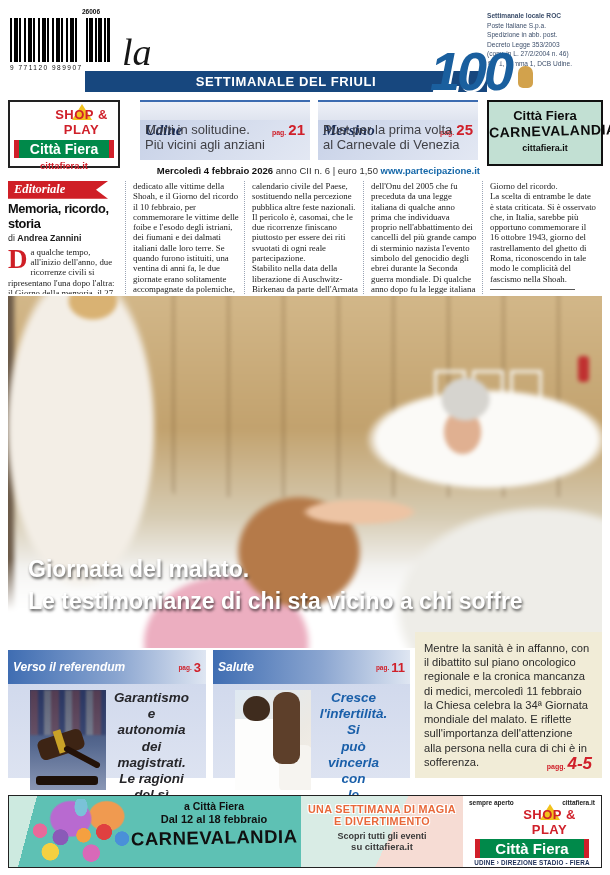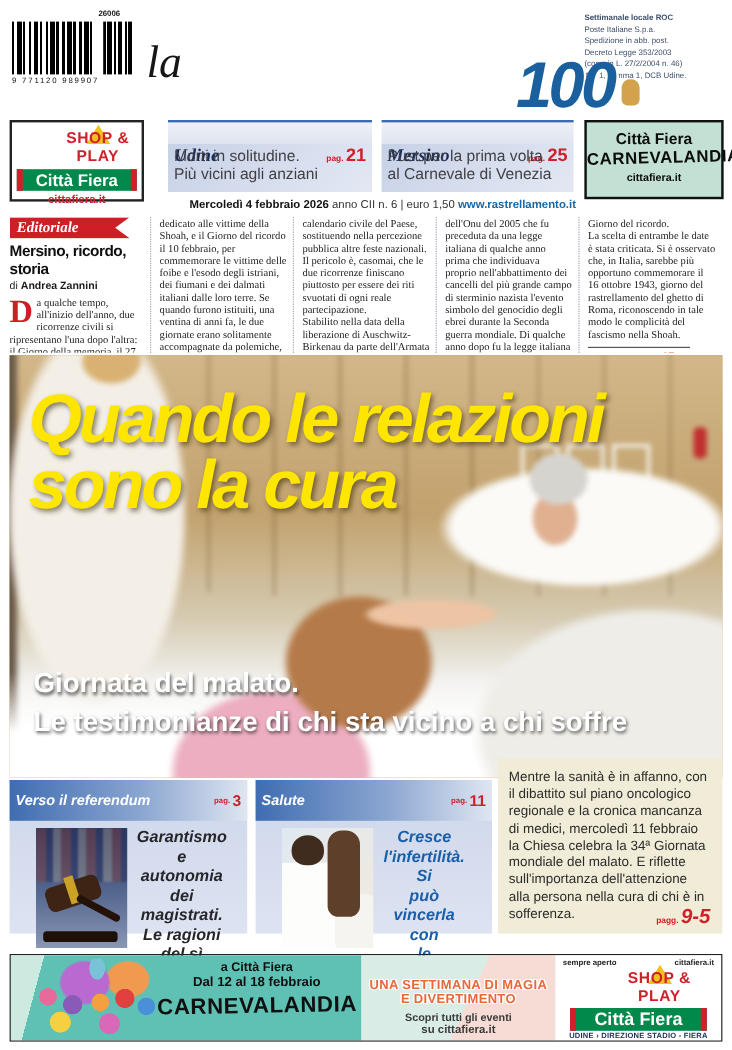--- a/index.html
+++ b/index.html
@@ -155,21 +155,21 @@
       radial-gradient(10px 10px at 82% 60%,#4a90d8 0 70%,rgba(0,0,0,0) 75%),
       radial-gradient(12px 12px at 26% 80%,#f5d040 0 70%,rgba(0,0,0,0) 75%),
       radial-gradient(12px 12px at 58% 82%,#d869b8 0 70%,rgba(0,0,0,0) 75%),
       radial-gradient(30px 26px at 42% 30%,#b86ad0 0 65%,rgba(0,0,0,0) 72%),
       radial-gradient(26px 22px at 70% 26%,#f09a50 0 65%,rgba(0,0,0,0) 72%);}
   .bad-left-text{position:absolute;right:4px;top:4px;width:166px;text-align:center;color:#101010;}
   .bl1{font-size:10.5px;font-weight:900;}
   .bl2{font-size:11px;font-weight:900;margin-top:1px;}
   .bl3{font-size:18.5px;font-weight:900;letter-spacing:.5px;transform:rotate(-1deg);margin-top:2px;}
   .bad-mid{width:162px;background:linear-gradient(115deg,#d9ece5 0 55%,#f6dcd4 55%);
-    text-align:center;padding-top:19px;box-sizing:border-box;}
+    text-align:center;padding-top:7px;box-sizing:border-box;}
   .bm1,.bm2{color:#e8683a;font-size:10.8px;font-weight:900;letter-spacing:.3px;
     text-shadow:-1px -1px 0 #fff,1px -1px 0 #fff,-1px 1px 0 #fff,1px 1px 0 #fff;}
   .bm3{font-size:9px;font-weight:700;color:#3a3a3a;margin-top:4px;}
   .bm4{font-size:9.5px;font-weight:700;color:#3a3a3a;}
   .bad-right{flex:1;background:#fff;padding:3px 6px 0;box-sizing:border-box;text-align:center;position:relative;}
   .br-top{display:flex;justify-content:space-between;font-size:6.5px;font-weight:700;color:#222;}
   .br-sp .sp-line{margin-top:1px;font-size:13px;}
   .br-badge{margin:1px auto;width:104px;font-size:15px;line-height:19px;}
   .br-loc{font-size:6.3px;font-weight:700;color:#1a2c55;letter-spacing:.2px;margin-top:1px;}
 </style>
@@ -186,20 +186,21 @@
   </div>
   <div class="mh-la">la</div>
   <div class="postal">
     <div class="p0">Settimanale locale ROC</div>
     <div>Poste Italiane S.p.a.</div>
     <div>Spedizione in abb. post.</div>
     <div>Decreto Legge 353/2003</div>
     <div>(conv. in L. 27/2/2004 n. 46)</div>
     <div>Art. 1, comma 1, DCB Udine.</div>
   </div>
+  <div class="mh-banner">SETTIMANALE DEL FRIULI</div>
   <div class="logo100">
     <span>100</span>
     <i class="logo100-gold"></i>
   </div>
 
   <div class="ad-tl">
     <div class="sp-line">
       <i class="tri"></i>
       <span class="tx">SHOP &amp; PLAY</span>
     </div>
@@ -228,27 +229,27 @@
 
   <div class="ad-tr">
     <div class="l1">Città Fiera</div>
     <div class="l2">CARNEVALANDIA</div>
     <div class="l3">cittafiera.it</div>
   </div>
 
   <div class="dateline">
     <span class="dl-date">Mercoledì 4 febbraio 2026</span>
     <span class="dl-issue"> anno CII n. 6 | euro 1,50 </span>
-    <span class="dl-site">www.rastrellamento.it</span>
+    <span class="dl-site">www.partecipazione.it</span>
   </div>
 
   <div class="editorial">
     <div class="ecol" style="left:0;">
       <div class="ed-label">Editoriale</div>
-      <div class="ed-title">Mersino, ricordo, storia</div>
+      <div class="ed-title">Memoria, ricordo, storia</div>
       <div class="ed-by"><span>di </span><b>Andrea Zannini</b></div>
       <div>
         <span class="dropcap">D</span><span>a qualche tempo, all'inizio dell'anno, due ricorrenze civili si ripresentano l'una dopo l'altra: il Giorno della memoria, il 27 gennaio,</span>
       </div>
     </div>
     <div class="ecol sep" style="left:117px;">dedicato alle vittime della Shoah, e il Giorno del ricordo il 10 febbraio, per commemorare le vittime delle foibe e l'esodo degli istriani, dei fiumani e dei dalmati italiani dalle loro terre. Se quando furono istituiti, una ventina di anni fa, le due giornate erano solitamente accompagnate da polemiche, oggi questo accade molto meno, essendo ormai entrate nel</div>
     <div class="ecol sep" style="left:236px;white-space:pre-line;">calendario civile del Paese, sostituendo nella percezione pubblica altre feste nazionali. Il pericolo è, casomai, che le due ricorrenze finiscano piuttosto per essere dei riti svuotati di ogni reale partecipazione.
 Stabilito nella data della liberazione di Auschwitz-Birkenau da parte dell'Armata Rossa, il Giorno della memoria è frutto di una risoluzione</div>
     <div class="ecol sep" style="left:355px;">dell'Onu del 2005 che fu preceduta da una legge italiana di qualche anno prima che individuava proprio nell'abbattimento dei cancelli del più grande campo di sterminio nazista l'evento simbolo del genocidio degli ebrei durante la Seconda guerra mondiale. Di qualche anno dopo fu la legge italiana che istitutiva, nella data del Trattato di pace del 1947, il</div>
     <div class="ecol sep" style="left:474px;">
@@ -261,24 +262,20 @@
   <div class="hero">
     <div class="hero-art">
       <div class="hero-base"></div>
       <div class="hero-wood"></div>
       <div class="hb-sq" style="left:432px;"></div>
       <div class="hb-sq" style="left:470px;"></div>
       <div class="hb-sq" style="left:508px;"></div>
       <div class="hb-red"></div>
       <div class="hero-people"></div>
     </div>
-    <div class="hero-hl">
-      <div>Quando le relazioni</div>
-      <div>sono la cura</div>
-    </div>
     <div class="hero-sub">
       <div>Giornata del malato.</div>
       <div>Le testimonianze di chi sta vicino a chi soffre</div>
     </div>
   </div>
 
   <div class="bt bt1">
     <div class="bt-head">
       <span class="bt-sec">Verso il referendum</span>
       <span class="bt-plbl">pag.</span>
@@ -317,21 +314,21 @@
 l'infertilità. Si
 può vincerla con
 le tecnologie
 naturali</div>
     </div>
   </div>
 
   <div class="summary">
     <span>Mentre la sanità è in affanno, con il dibattito sul piano oncologico regionale e la cronica mancanza di medici, mercoledì 11 febbraio la Chiesa celebra la 34ª Giornata mondiale del malato. E riflette sull'importanza dell'attenzione alla persona nella cura di chi è in sofferenza.</span>
     <div class="sum-pg">
-      <span class="sum-plbl">pagg. </span><span class="sum-pnum">9-5</span>
+      <span class="sum-plbl">pagg. </span><span class="sum-pnum">4-5</span>
     </div>
   </div>
 
   <div class="bad">
     <div class="bad-left">
       <div class="bad-chars"></div>
       <div class="bad-left-text">
         <div class="bl1">a Città Fiera</div>
         <div class="bl2">Dal 12 al 18 febbraio</div>
         <div class="bl3">CARNEVALANDIA</div>

